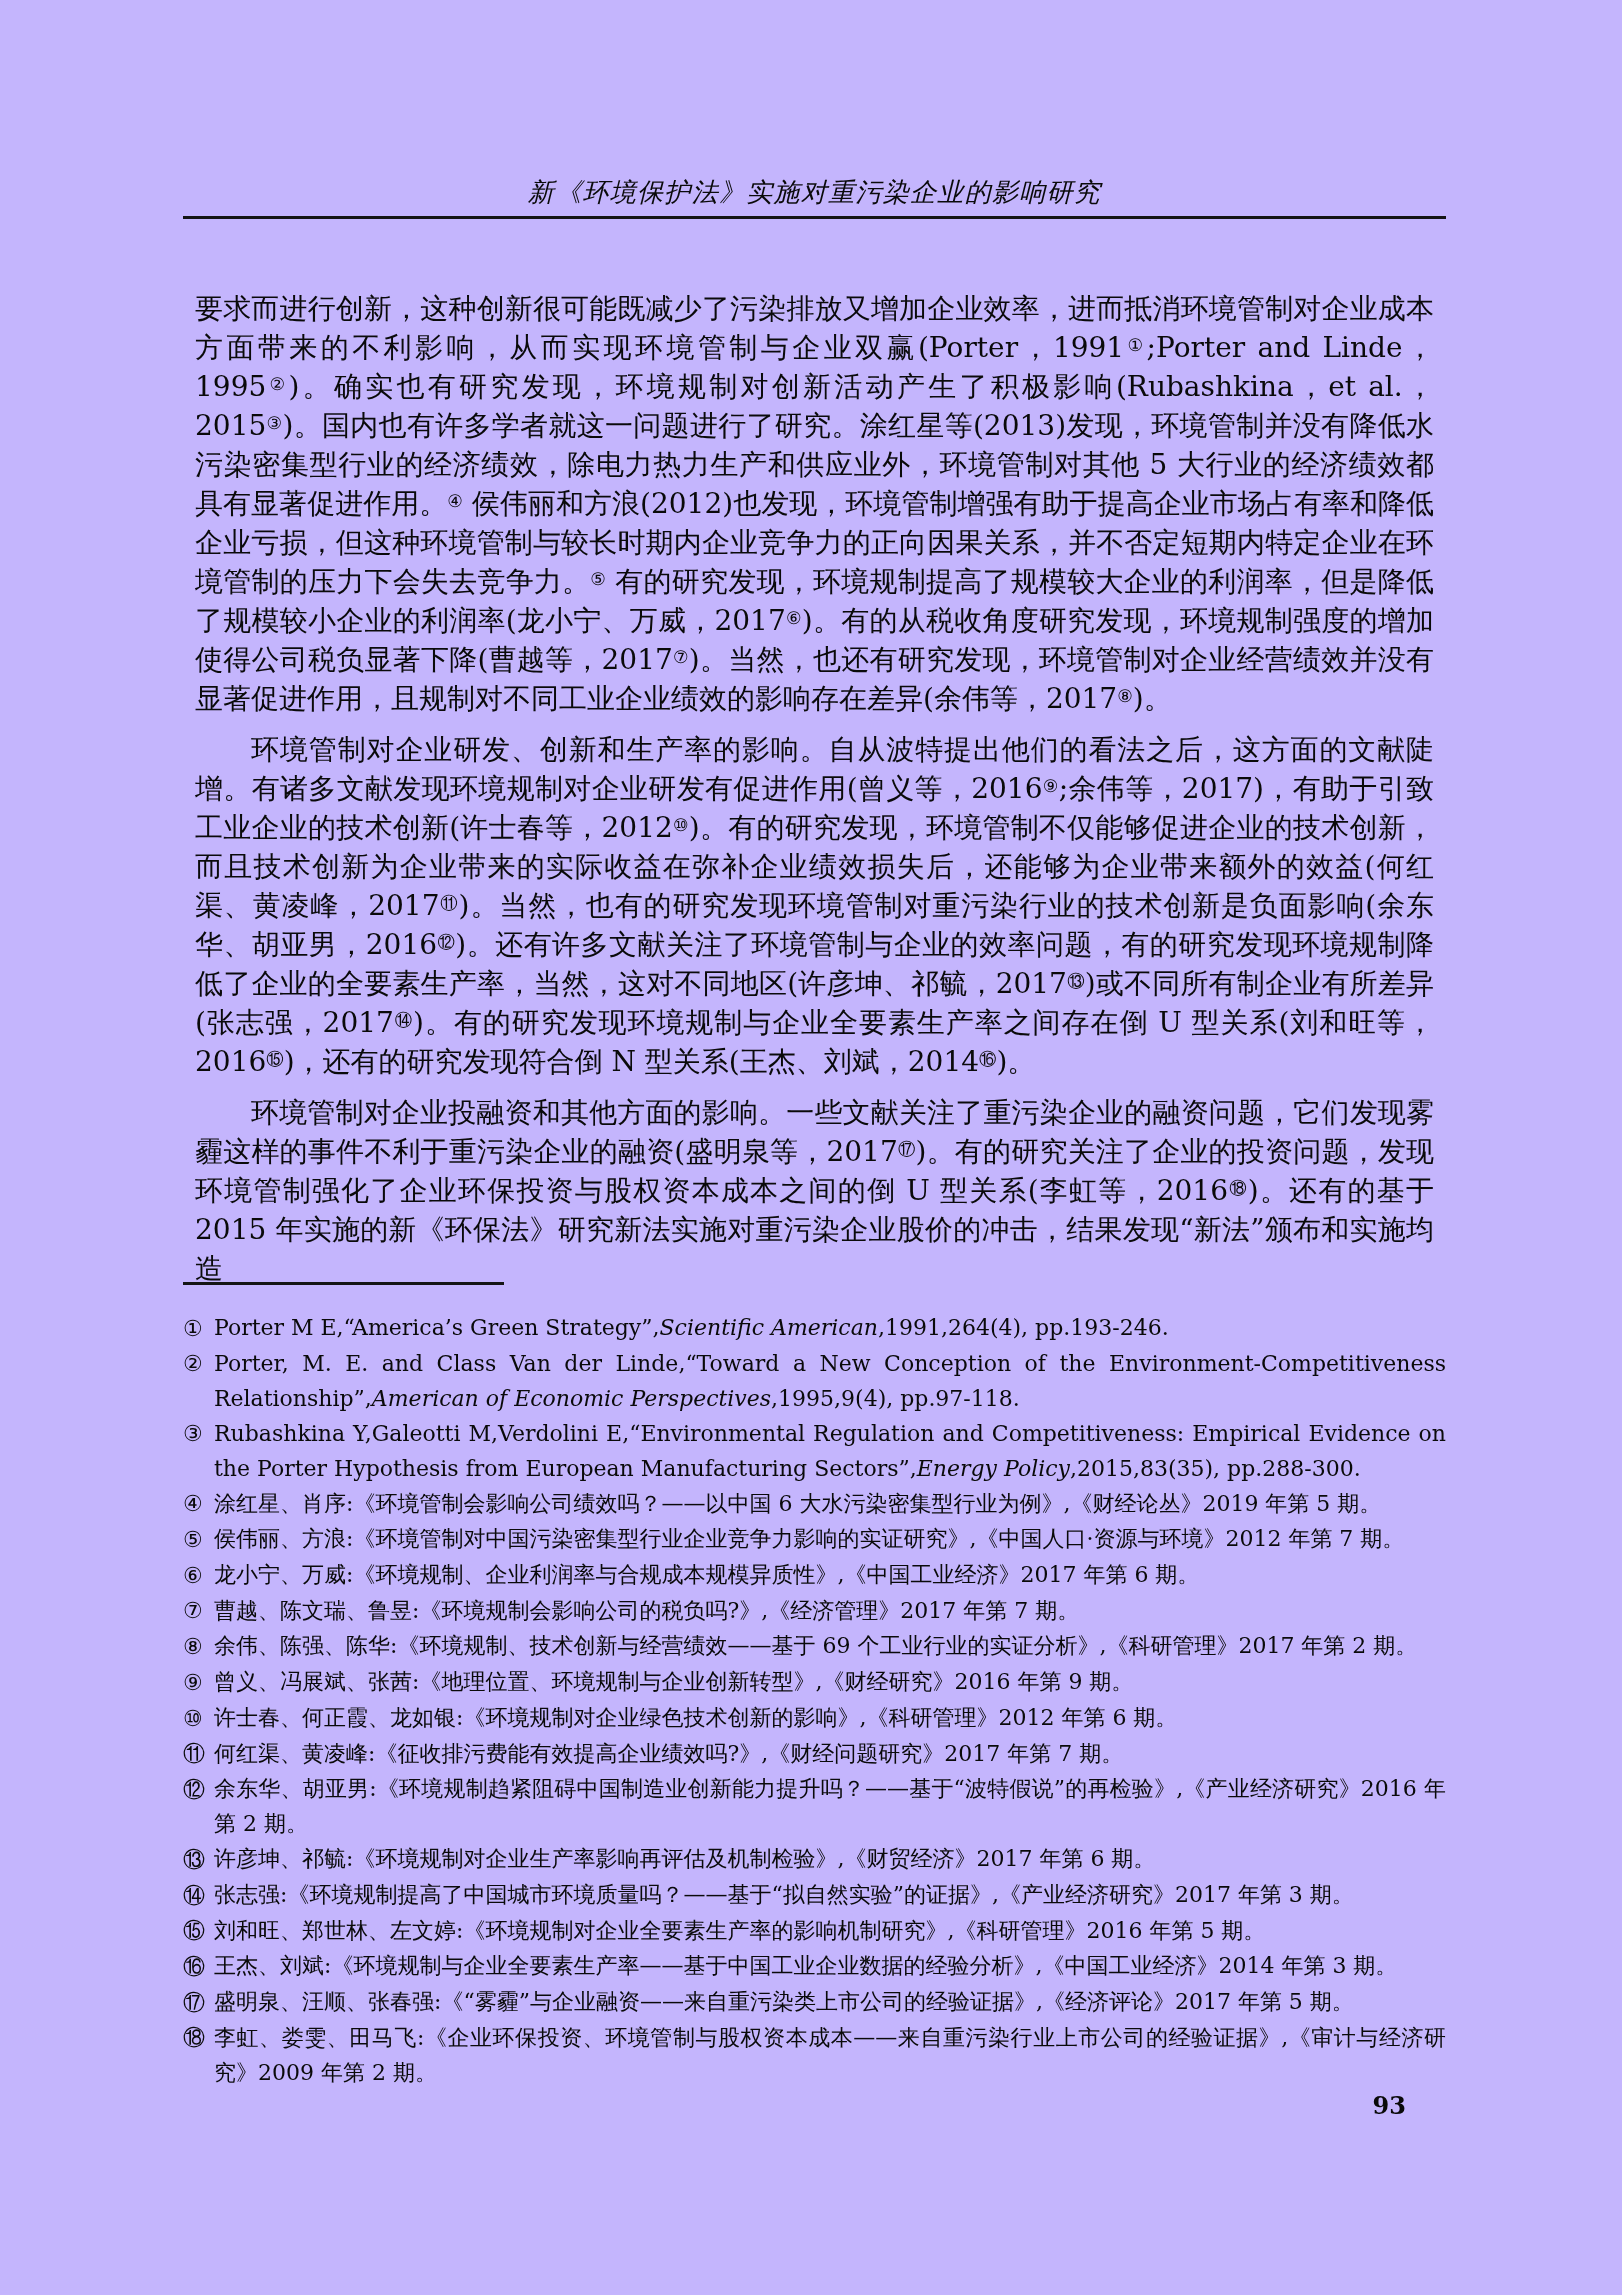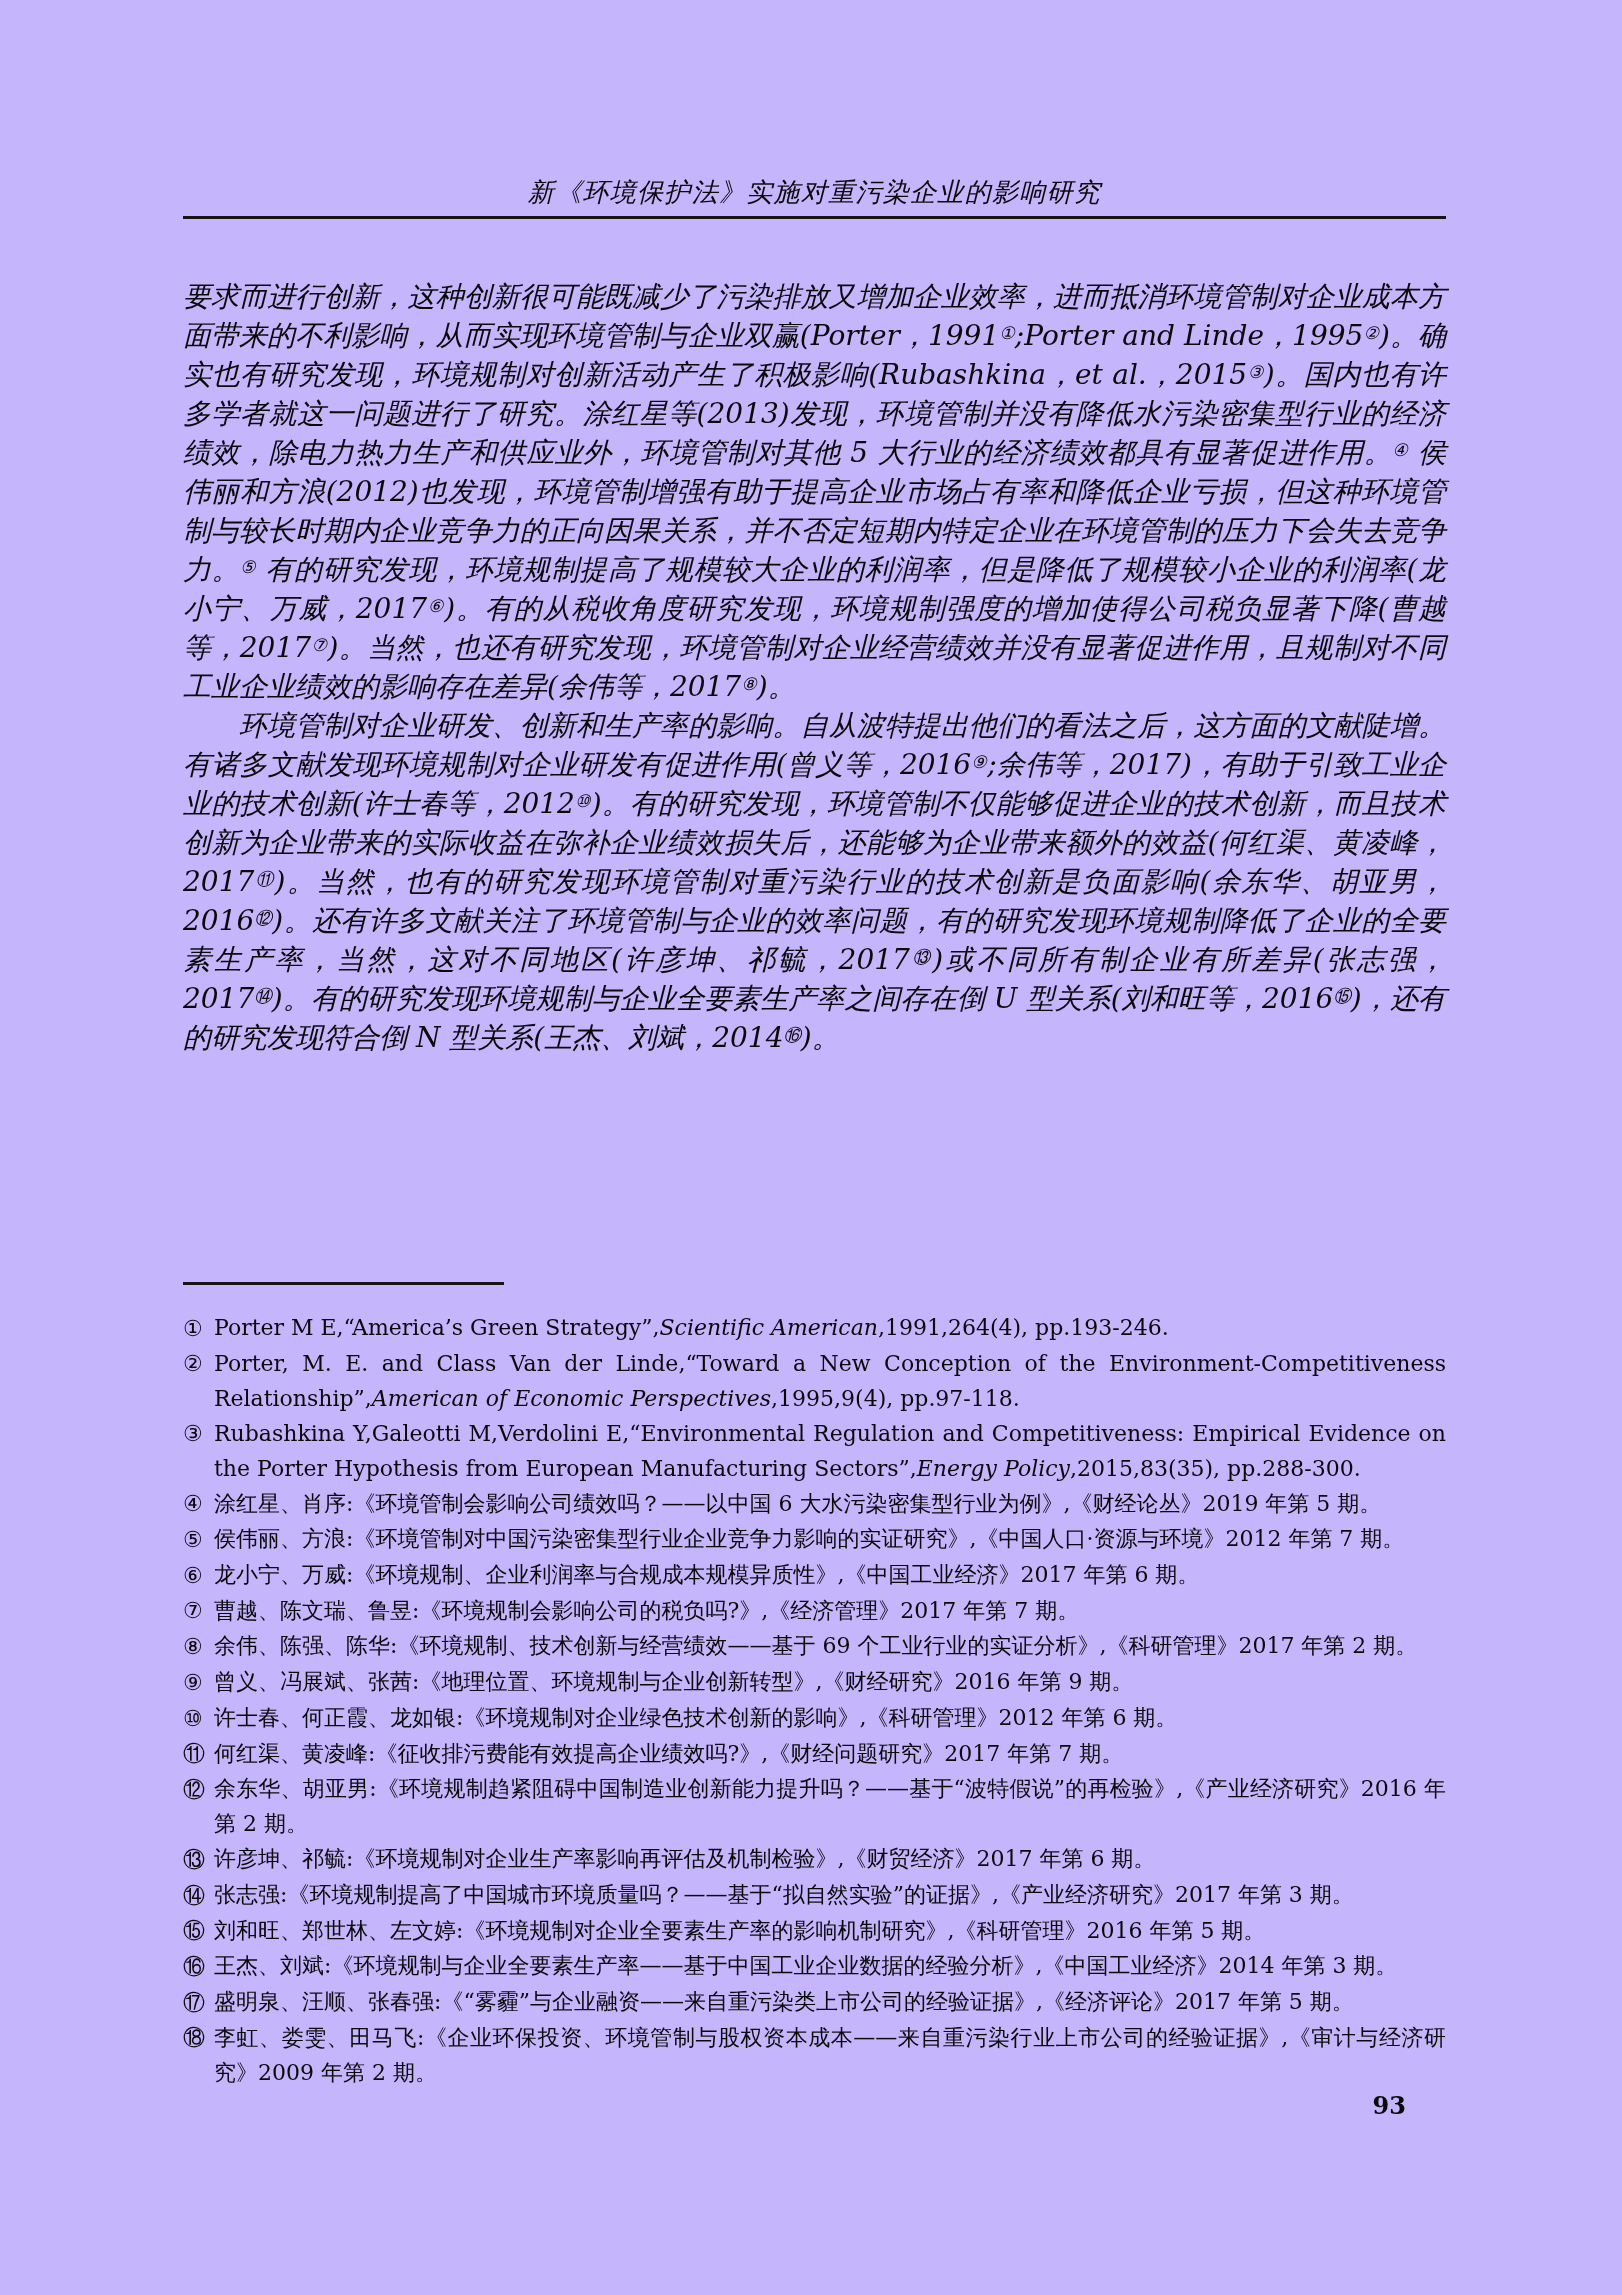--- a/index.html
+++ b/index.html
@@ -41,22 +41,21 @@
   .body-text {
     position: absolute;
     top: 277px;
     left: 183px;
     width: 1263px;
     font-size: 28px;
     line-height: 39px;
     text-align: justify;
   }
   .body-text p {
-    margin: 0;
-    font-style: italic;
+    margin: 12px;
   }
   .body-text p.indent {
     text-indent: 2em;
   }
   .body-text sup, .fn-text sup {
     font-size: 0.62em;
     line-height: 0;
     vertical-align: 5.9px;
   }
   
@@ -109,20 +108,21 @@
 
 <div class="page">
 
   <div class="running-head">新《环境保护法》实施对重污染企业的影响研究</div>
 
   <div class="header-rule"></div>
 
   <main class="body-text" id="paragraphs">
       <p>要求而进行创新，这种创新很可能既减少了污染排放又增加企业效率，进而抵消环境管制对企业成本方面带来的不利影响，从而实现环境管制与企业双赢(Porter，1991<sup>①</sup>;Porter and Linde，1995<sup>②</sup>)。确实也有研究发现，环境规制对创新活动产生了积极影响(Rubashkina，et al.，2015<sup>③</sup>)。国内也有许多学者就这一问题进行了研究。涂红星等(2013)发现，环境管制并没有降低水污染密集型行业的经济绩效，除电力热力生产和供应业外，环境管制对其他 5 大行业的经济绩效都具有显著促进作用。<sup>④</sup> 侯伟丽和方浪(2012)也发现，环境管制增强有助于提高企业市场占有率和降低企业亏损，但这种环境管制与较长时期内企业竞争力的正向因果关系，并不否定短期内特定企业在环境管制的压力下会失去竞争力。<sup>⑤</sup> 有的研究发现，环境规制提高了规模较大企业的利润率，但是降低了规模较小企业的利润率(龙小宁、万威，2017<sup>⑥</sup>)。有的从税收角度研究发现，环境规制强度的增加使得公司税负显著下降(曹越等，2017<sup>⑦</sup>)。当然，也还有研究发现，环境管制对企业经营绩效并没有显著促进作用，且规制对不同工业企业绩效的影响存在差异(余伟等，2017<sup>⑧</sup>)。</p>
       <p class="indent">环境管制对企业研发、创新和生产率的影响。自从波特提出他们的看法之后，这方面的文献陡增。有诸多文献发现环境规制对企业研发有促进作用(曾义等，2016<sup>⑨</sup>;余伟等，2017)，有助于引致工业企业的技术创新(许士春等，2012<sup>⑩</sup>)。有的研究发现，环境管制不仅能够促进企业的技术创新，而且技术创新为企业带来的实际收益在弥补企业绩效损失后，还能够为企业带来额外的效益(何红渠、黄凌峰，2017<sup>⑪</sup>)。当然，也有的研究发现环境管制对重污染行业的技术创新是负面影响(余东华、胡亚男，2016<sup>⑫</sup>)。还有许多文献关注了环境管制与企业的效率问题，有的研究发现环境规制降低了企业的全要素生产率，当然，这对不同地区(许彦坤、祁毓，2017<sup>⑬</sup>)或不同所有制企业有所差异(张志强，2017<sup>⑭</sup>)。有的研究发现环境规制与企业全要素生产率之间存在倒 U 型关系(刘和旺等，2016<sup>⑮</sup>)，还有的研究发现符合倒 N 型关系(王杰、刘斌，2014<sup>⑯</sup>)。</p>
+      <p class="indent">环境管制对企业投融资和其他方面的影响。一些文献关注了重污染企业的融资问题，它们发现雾霾这样的事件不利于重污染企业的融资(盛明泉等，2017<sup>⑰</sup>)。有的研究关注了企业的投资问题，发现环境管制强化了企业环保投资与股权资本成本之间的倒 U 型关系(李虹等，2016<sup>⑱</sup>)。还有的基于2015 年实施的新《环保法》研究新法实施对重污染企业股价的冲击，结果发现“新法”颁布和实施均造</p>
     </main>
 
   <div class="footnote-sep"></div>
 
   <section class="footnotes" id="footnotes">
       <div class="fn-item">
     <span class="fn-marker">①</span>
     <span class="fn-text">Porter M E,“America’s Green Strategy”,<i>Scientific American</i>,1991,264(4), pp.193-246.</span>
   </div>
       <div class="fn-item">

